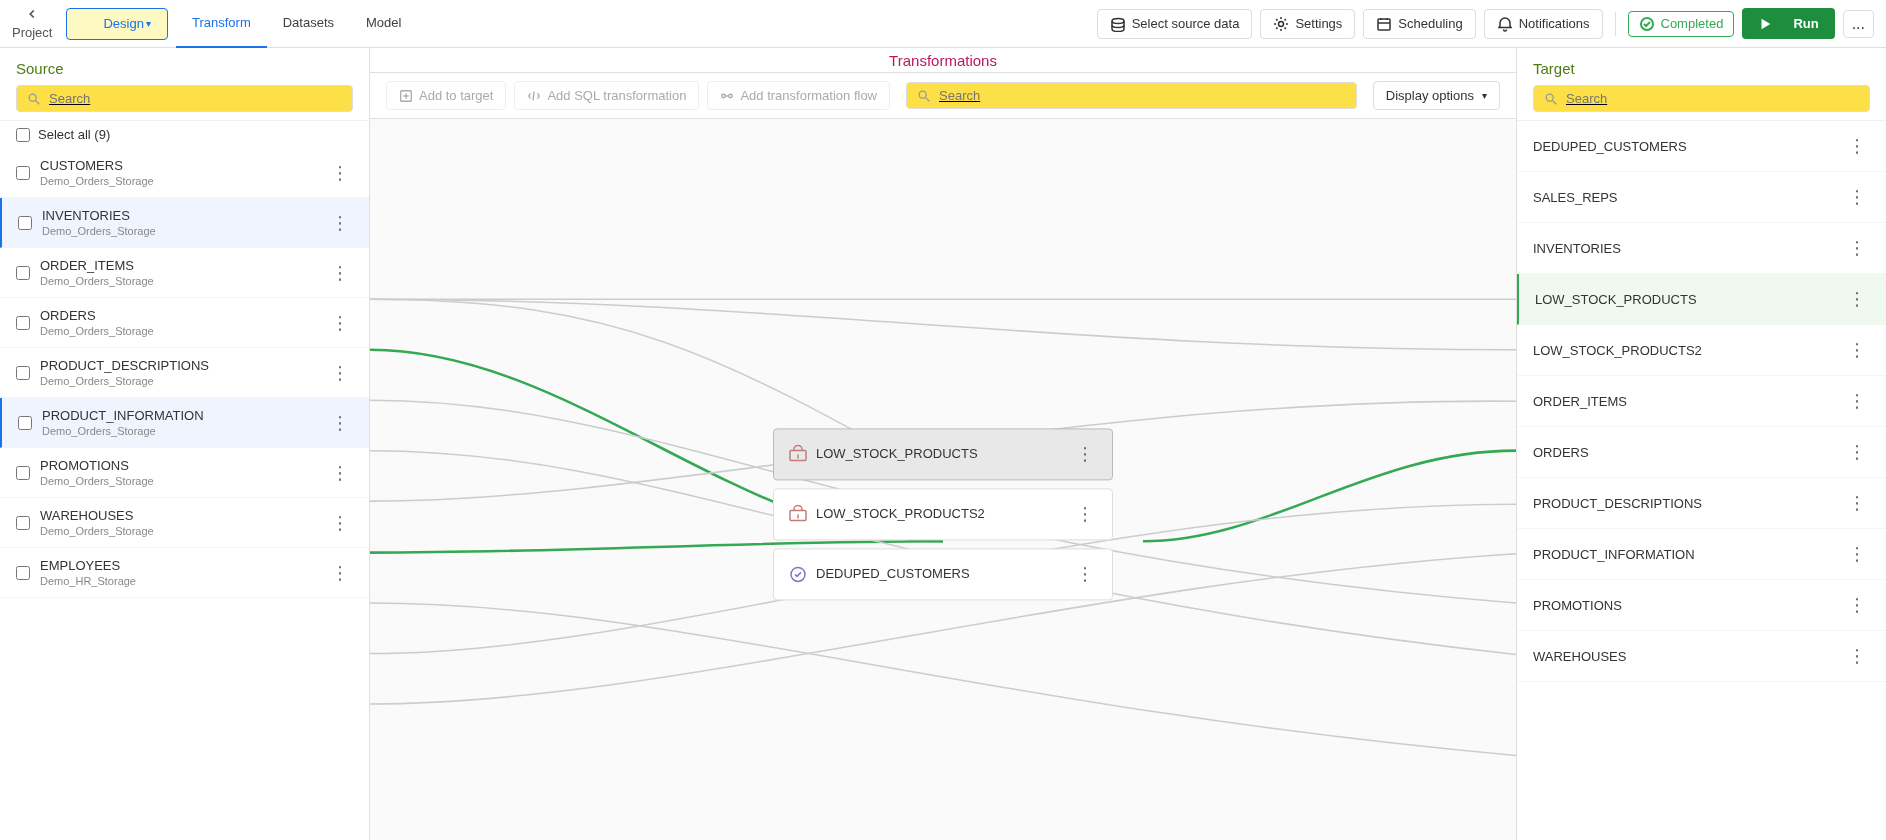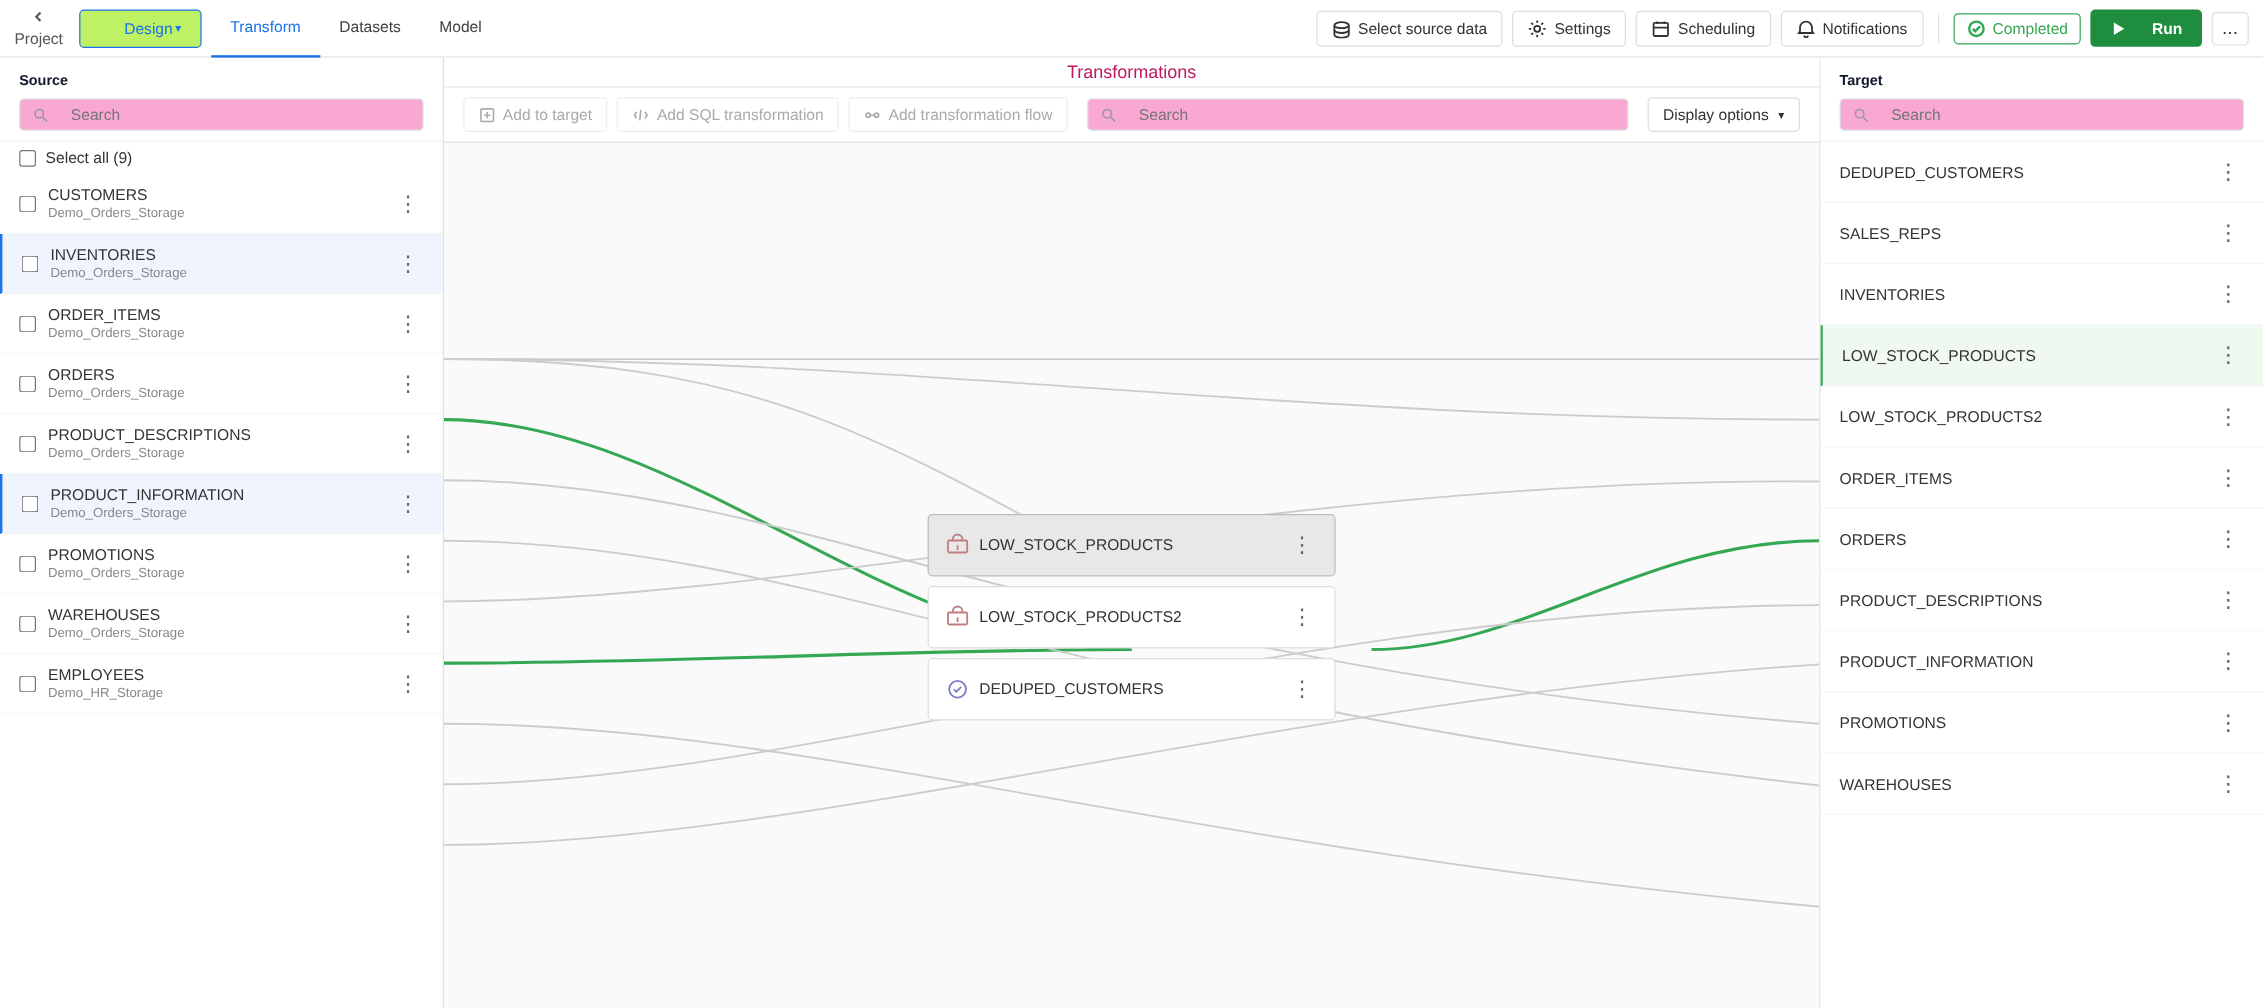--- a/index.html
+++ b/index.html
@@ -7,39 +7,39 @@
 
     
     .top-nav {
       display: flex; align-items: center; background: #fff; border-bottom: 1px solid #e0e0e0;
       height: 48px; padding: 0 12px; gap: 0;
     }
     .nav-back { display: flex; align-items: center; gap: 4px; color: #555; cursor: pointer; padding: 0 10px 0 0; font-size: 13px; flex-direction: column; }
     .nav-back svg { width: 14px; height: 14px; }
     .nav-tab { padding: 0 16px; height: 48px; display: flex; align-items: center; cursor: pointer; font-size: 13px; color: #404040; border-bottom: 2px solid transparent; position: relative; }
     .nav-tab.active { border-bottom: 2px solid #1a73e8; color: #1a73e8; }
-    .nav-tab.design-btn { background: #bef264; border-radius: 4px; height: 32px; margin: 0 8px 0 4px; border: 1px solid #1a73e8; color: #1a73e8; padding-left: 36px; }
+    .nav-tab.design-btn { background: #fef9c3; border-radius: 4px; height: 32px; margin: 0 8px 0 4px; border: 1px solid #1a73e8; color: #1a73e8; padding-left: 36px; }
     .nav-divider { width: 1px; height: 24px; background: #e0e0e0; margin: 0 4px; }
     .nav-right { margin-left: auto; display: flex; align-items: center; gap: 8px; }
     .nav-btn { display: flex; align-items: center; gap: 6px; padding: 6px 12px; border: 1px solid #ddd; border-radius: 4px; background: #fff; cursor: pointer; font-size: 13px; color: #333; }
     .nav-btn svg { width: 16px; height: 16px; }
     .completed-badge { display: flex; align-items: center; gap: 6px; padding: 4px 10px; border: 1px solid #34a853; border-radius: 4px; color: #34a853; font-size: 13px; }
     .run-btn { display: flex; align-items: center; gap: 21px; padding: 8px 16px; background: #1e8e3e; border: none; border-radius: 4px; color: #fff; cursor: pointer; font-size: 13px; font-weight: 600; }
     .more-btn { padding: 4px 8px; border: 1px solid #ddd; border-radius: 4px; background: #fff; cursor: pointer; font-size: 16px; color: #333; }
 
     
     .main { display: flex; height: calc(100vh - 48px); overflow: hidden; }
 
     
     .panel { display: flex; flex-direction: column; background: #fff; border-right: 1px solid #e0e0e0; }
     .source-panel { width: 370px; min-width: 370px; }
     .target-panel { width: 370px; min-width: 370px; border-left: 1px solid #e0e0e0; border-right: none; }
     .panel-header { padding: 12px 16px 8px; border-bottom: 1px solid #f0f0f0; }
-    .panel-title { font-size: 12px; font-weight: 700; color: #0f172a; margin-bottom: 8px; }
-    .search-box { display: flex; align-items: center; gap: 18px; border: 1px solid #ddd; border-radius: 4px; padding: 5px 10px; background: #f9a8d4; }
+    .panel-title { font-size: 15px; font-weight: 400; color: #4d7c0f; margin-bottom: 8px; }
+    .search-box { display: flex; align-items: center; gap: 8px; border: 1px solid #ddd; border-radius: 4px; padding: 5px 10px; background: #fde047; text-decoration: underline; }
     .search-box input { border: none; outline: none; font-size: 13px; color: #333; width: 100%; background: transparent; }
     .search-box svg { width: 14px; height: 14px; color: #999; flex-shrink: 0; }
     .select-all { display: flex; align-items: center; gap: 8px; padding: 6px 16px; font-size: 13px; color: #333; }
     .select-all input[type=checkbox] { width: 14px; height: 14px; }
     .panel-list { overflow-y: auto; flex: 1; }
     .list-item { display: flex; align-items: center; padding: 10px 16px; border-bottom: 1px solid #f5f5f5; cursor: pointer; }
     .list-item.highlighted { background: #f0f4ff; border-left: 2px solid #1a73e8; }
     .list-item input[type=checkbox] { width: 14px; height: 14px; margin-right: 10px; flex-shrink: 0; }
     .item-info { flex: 1; }
     .item-name { font-size: 13px; font-weight: 500; color: #333; }

